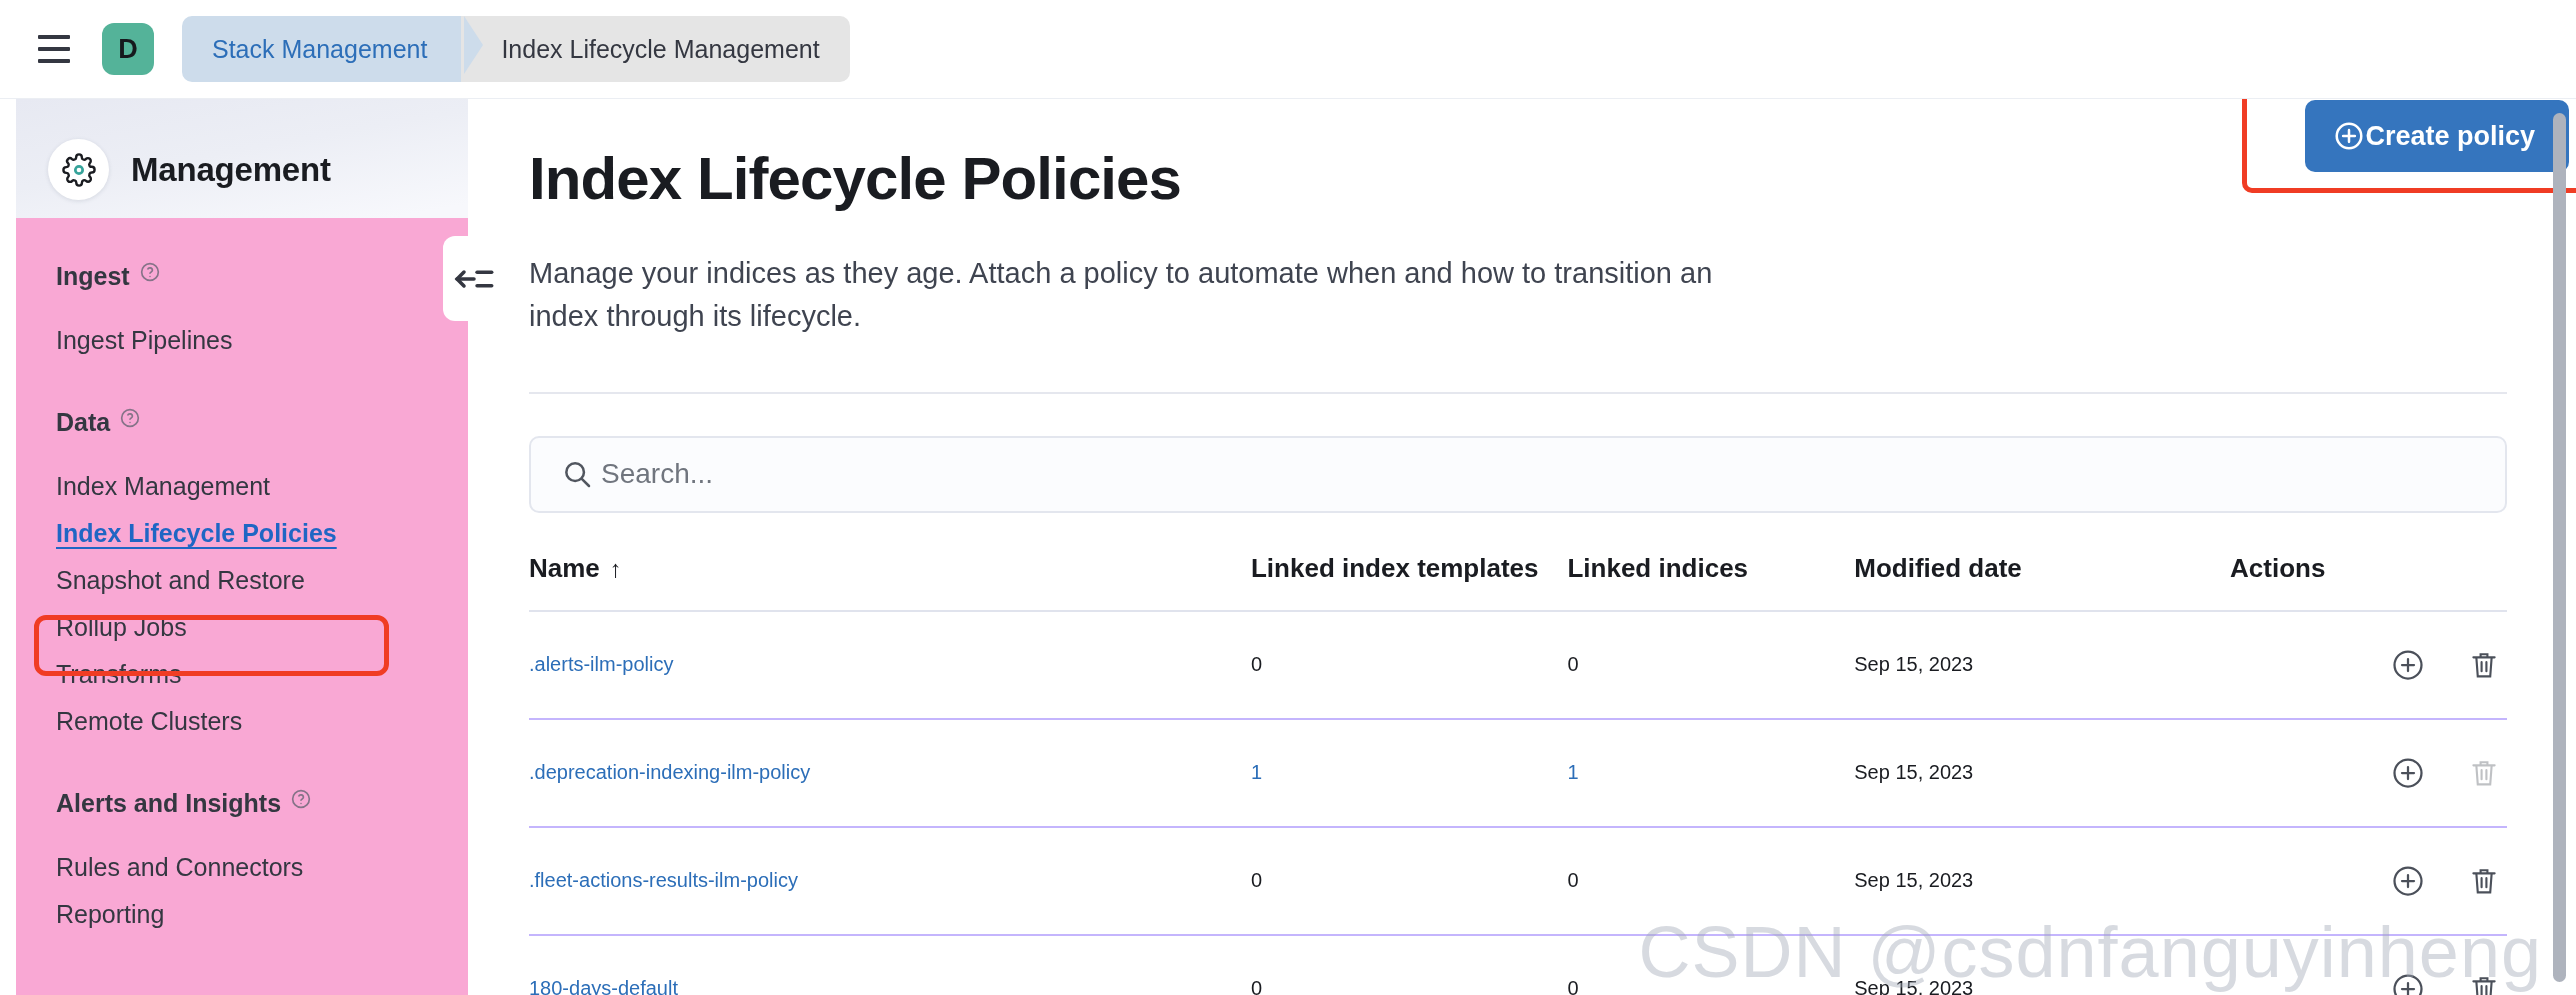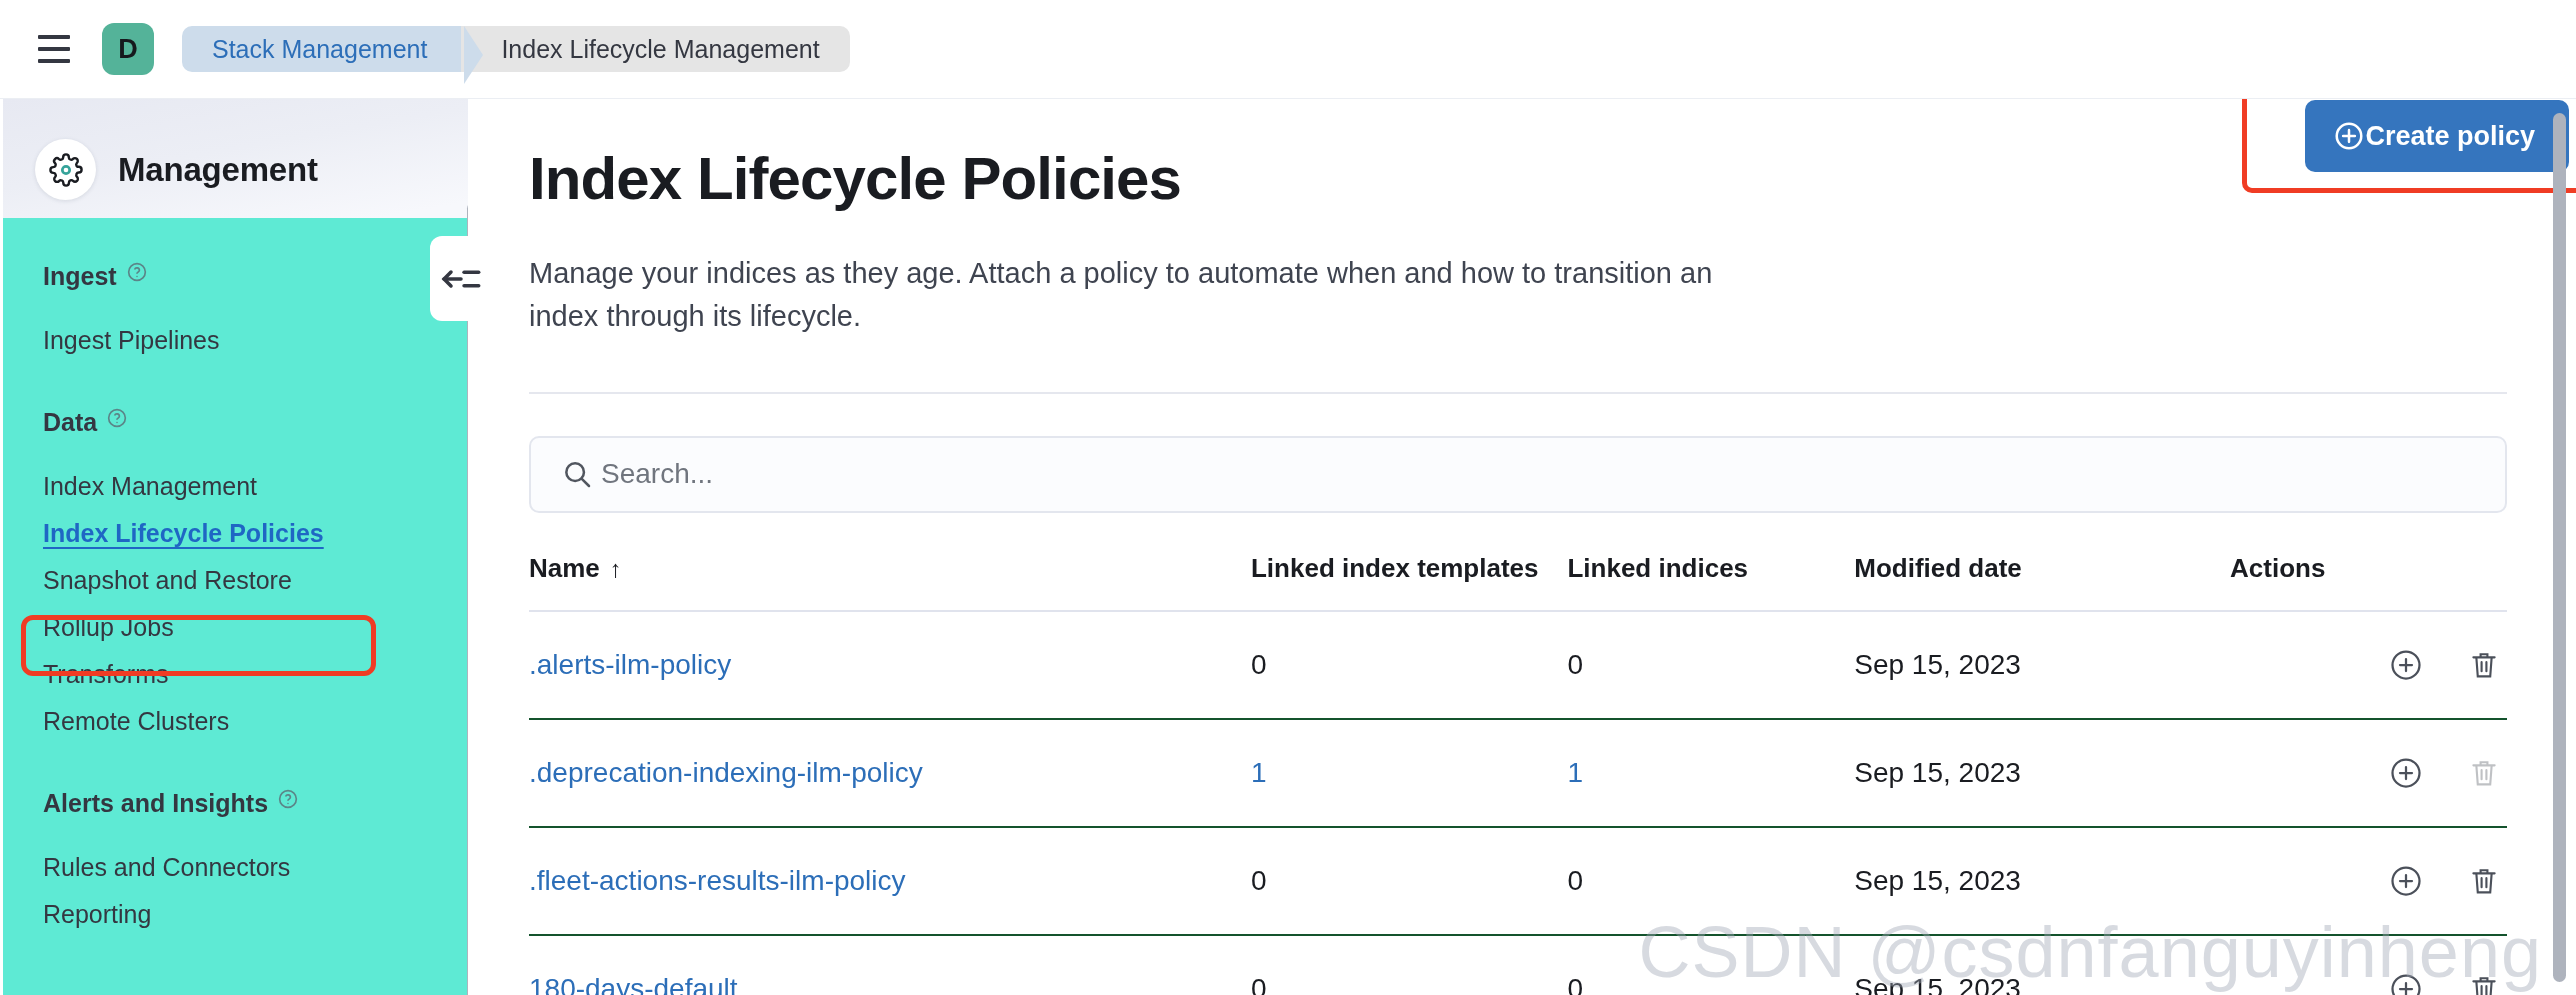--- a/index.html
+++ b/index.html
@@ -36,21 +36,21 @@
     width: 52px; height: 52px;
     border-radius: 12px;
     background: #54b399;
     display: flex; align-items: center; justify-content: center;
     font-size: 27px; font-weight: 700; color: #16191d;
     cursor: pointer;
     margin-right: 28px;
   }
   .breadcrumbs { display: flex; align-items: center; height: 58px; }
   .crumb {
-    height: 46px;
+    height: 66px;
     display: flex; align-items: center;
     font-size: 25px;
     padding: 0 34px 0 28px;
     position: relative;
     white-space: nowrap;
   }
   .crumb-1 {
     background: #cddceb;
     color: #2c6eb8;
     border-radius: 10px 0 0 10px;
@@ -70,23 +70,23 @@
     background: #e5e5e5;
     color: #343741;
     border-radius: 0 10px 10px 0;
     padding-left: 40px; padding-right: 30px;
     margin-left: -4px;
   }
 
   
   .sidebar {
     position: absolute;
-    top: 99px; left: 3px;
+    top: 99px; left: 16px;
     width: 486px; height: 896px;
-    background: #5eead4;
+    background: #f9a8d4;
     overflow: hidden;
   }
   .sb-gradient {
     position: absolute; top: 0; left: 0;
     width: 466px; height: 119px;
     background: linear-gradient(170deg, #e7e9f2 0%, #eceef5 45%, #f7f8fc 92%);
   }
   .sb-head {
     position: relative;
     display: flex; align-items: center;
@@ -240,24 +240,24 @@
   }
   table.policies th {
     text-align: left;
     font-size: 26px; font-weight: 700;
     color: #1a1c21;
     padding: 0 0 26px 0;
     border-bottom: 2px solid #e0e3ed;
     white-space: nowrap;
   }
   table.policies td {
-    font-size: 28px;
+    font-size: 20px;
     color: #1a1c21;
     padding: 30px 0;
-    border-bottom: 2px solid #14532d;
+    border-bottom: 2px solid #c4b5fd;
     vertical-align: middle;
   }
   .c-name    { width: 36.5%; }
   .c-tmpl    { width: 16%; }
   .c-idx     { width: 14.5%; }
   .c-date    { width: 19%; }
   .c-actions { width: 14%; text-align: right; }
   th.c-actions { padding-right: 16px; }
   .sort-arrow { font-size: 24px; margin-left: 10px; font-weight: 400; }
   .policy-link {

